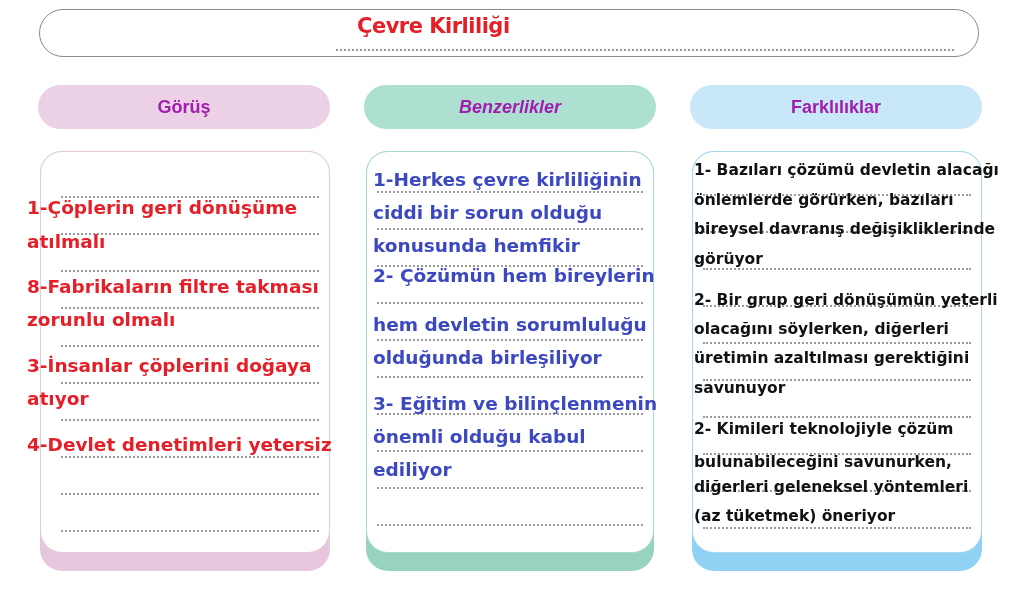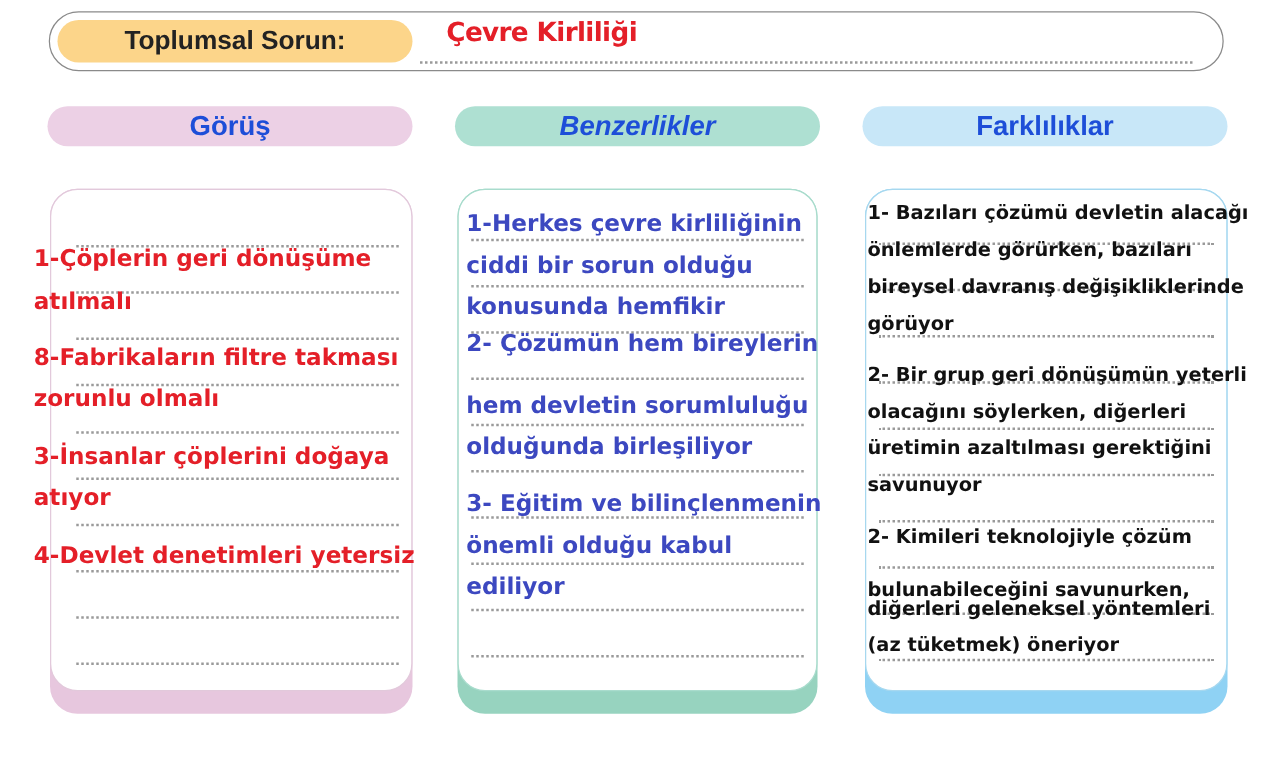--- a/index.html
+++ b/index.html
@@ -4,21 +4,21 @@
 <style>
   html, body { margin:0; padding:0; background:#ffffff; }
   body { width:1015px; height:606px; position:relative; overflow:hidden; font-family:"DejaVu Sans", sans-serif; }
 
   .topbar { position:absolute; left:39px; top:9px; width:940px; height:48px; border:1.5px solid #8a8a8a; border-radius:24px; box-sizing:border-box; }
   .topbar .label-pill { position:absolute; left:6px; top:6px; width:284px; height:34px; background:#fcd58a; border-radius:17px; display:flex; align-items:center; justify-content:center; font-family:"Liberation Sans", sans-serif; font-weight:bold; font-size:21px; color:#222; }
   .topbar .value { position:absolute; left:317px; top:4px; font-family:"DejaVu Sans", sans-serif; font-weight:bold; font-size:21px; color:#e41f28; letter-spacing:-0.5px; }
   .topbar .dots { position:absolute; left:296px; right:24px; top:39px; border-top:2px dotted #9a9a9a; }
 
   .col { position:absolute; top:85px; }
-  .col .header { position:absolute; left:0; top:0; height:32px; border-radius:24px; display:flex; align-items:center; justify-content:center; font-family:"Liberation Sans", sans-serif; font-weight:bold; font-size:22px; color:#1d4ed8; }
+  .col .header { position:absolute; left:0; top:0; height:44px; border-radius:24px; display:flex; align-items:center; justify-content:center; font-family:"Liberation Sans", sans-serif; font-weight:bold; font-size:18px; color:#a21caf; }
   .col .card-shadow { position:absolute; border-radius:22px; }
   .col .card { position:absolute; background:#fff; border-radius:22px; box-sizing:border-box; border:1.5px solid; }
   .col .line { position:absolute; border-top:2px dotted #9a9a9a; height:0; }
   .col .text { position:absolute; font-weight:bold; white-space:nowrap; }
 
   #col-gorus { left:38px; width:292px; }
   #col-gorus .header { width:292px; background:#ecd0e5; }
   #col-gorus .card-shadow { left:2px; top:66px; width:290px; height:420px; background:#e7c7de; }
   #col-gorus .card { left:2px; top:66px; width:290px; height:402px; border-color:#e2c9db; }
   #col-gorus .text { color:#e41f28; font-size:18.5px; left:-11px;margin-top:40px; }
@@ -32,21 +32,20 @@
   #col-fark { left:690px; width:292px; }
   #col-fark .header { width:292px; background:#c8e7f8; }
   #col-fark .card-shadow { left:2px; top:66px; width:290px; height:420px; background:#8fd2f4; }
   #col-fark .card { left:2px; top:66px; width:290px; height:402px; border-color:#a7d8ef; }
   #col-fark .text { color:#111; font-size:15.5px; left:4px; }
 </style>
 </head>
 <body>
 
 <div class="topbar">
-  <div class="label-pill">Toplumsal Sorun:</div>
   <div class="value">Çevre Kirliliği</div>
   <div class="dots"></div>
 </div>
 
 <div class="col" id="col-gorus">
   <div class="header">Görüş</div>
   <div class="card-shadow"></div>
   <div class="card">
     <div class="line" style="left:20px;right:10px;top:44px"></div>
     <div class="line" style="left:20px;right:10px;top:81px"></div>
@@ -111,16 +110,16 @@
   </div>
   <div class="text" style="top:76px">1- Bazıları çözümü devletin alacağı</div>
   <div class="text" style="top:106px">önlemlerde görürken, bazıları</div>
   <div class="text" style="top:135px">bireysel davranış değişikliklerinde</div>
   <div class="text" style="top:165px">görüyor</div>
   <div class="text" style="top:206px">2- Bir grup geri dönüşümün yeterli</div>
   <div class="text" style="top:235px">olacağını söylerken, diğerleri</div>
   <div class="text" style="top:264px">üretimin azaltılması gerektiğini</div>
   <div class="text" style="top:294px">savunuyor</div>
   <div class="text" style="top:335px">2- Kimileri teknolojiyle çözüm</div>
-  <div class="text" style="top:378px">bulunabileceğini savunurken,</div>
+  <div class="text" style="top:368px">bulunabileceğini savunurken,</div>
   <div class="text" style="top:393px">diğerleri geleneksel yöntemleri</div>
   <div class="text" style="top:422px">(az tüketmek) öneriyor</div>
 </div>
 
 </body></html>

